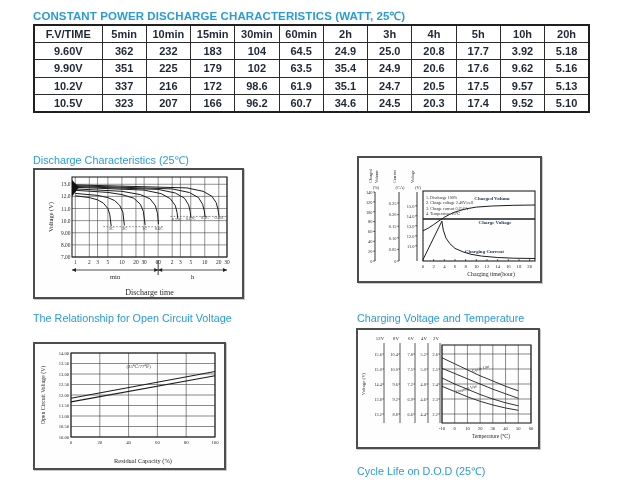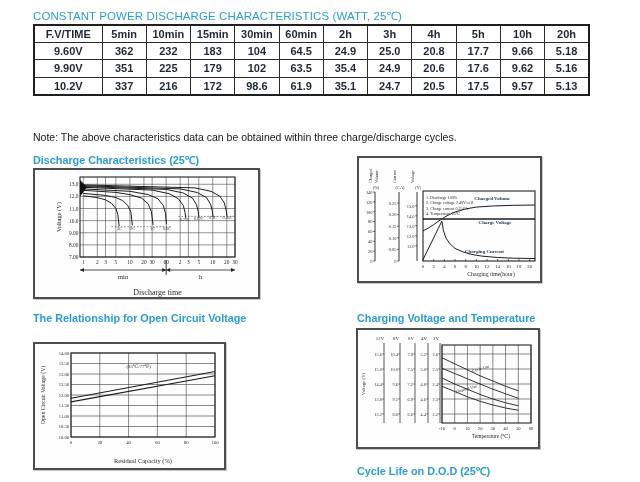--- a/index.html
+++ b/index.html
@@ -1,26 +1,26 @@
 <!DOCTYPE html>
 <html style="--accent: #2b9bd7; --tabletext: #1e2836;"><head>
 <meta charset="utf-8">
 <style>
   *{margin:0;padding:0;box-sizing:border-box}
   html,body{background:#fff}
   .page{position:relative;width:640px;height:482px;overflow:hidden;background:#fff;
         font-family:"Liberation Sans",sans-serif}
   .abs{position:absolute}
-  .page-title{left:33px;top:8px;font-size:11.5px;font-weight:normal;color:var(--accent);letter-spacing:.1px}
+  .page-title{left:33px;top:8px;font-size:11.5px;font-weight:bold;color:var(--accent);letter-spacing:.1px}
   .dtable{left:33px;top:24px;width:557px;border-collapse:collapse;table-layout:fixed;border:2px solid #1f1f1f}
   .dtable th,.dtable td{border:1.2px solid #2b2b2b;font-size:11px;font-weight:bold;color:var(--tabletext);
         text-align:center;height:17.4px;padding:0;white-space:nowrap;overflow:hidden}
   .dtable th:first-child,.dtable td:first-child{width:68px}
   .note{left:33px;top:131px;font-size:10.5px;color:#161616}
-  .h-blue{font-size:10.8px;font-weight:bold;color:var(--accent);white-space:nowrap}
+  .h-blue{font-size:10.8px;font-weight:normal;color:var(--accent);white-space:nowrap}
   .cbox{border:2px solid #4d4d4d;background:#fefefe;box-shadow:1px 1px 0 #c9c9c9;overflow:hidden}
   .cbox svg{display:block;margin:1px auto 0 auto}
 </style>
 </head>
 <body>
 
 <div class="page">
   <div class="abs page-title">CONSTANT POWER DISCHARGE CHARACTERISTICS (WATT, 25℃)</div>
 
   <table class="abs dtable">
@@ -45,21 +45,21 @@
           <td>9.60V</td>
           <td>362</td>
           <td>232</td>
           <td>183</td>
           <td>104</td>
           <td>64.5</td>
           <td>24.9</td>
           <td>25.0</td>
           <td>20.8</td>
           <td>17.7</td>
-          <td>9.66</td>
+          <td>3.92</td>
           <td>5.18</td>
         </tr>
         <tr>
           <td>9.90V</td>
           <td>351</td>
           <td>225</td>
           <td>179</td>
           <td>102</td>
           <td>63.5</td>
           <td>35.4</td>
@@ -76,27 +76,40 @@
           <td>172</td>
           <td>98.6</td>
           <td>61.9</td>
           <td>35.1</td>
           <td>24.7</td>
           <td>20.5</td>
           <td>17.5</td>
           <td>9.57</td>
           <td>5.13</td>
         </tr>
+        <tr>
+          <td>10.5V</td>
+          <td>323</td>
+          <td>207</td>
+          <td>166</td>
+          <td>96.2</td>
+          <td>60.7</td>
+          <td>34.6</td>
+          <td>24.5</td>
+          <td>20.3</td>
+          <td>17.4</td>
+          <td>9.52</td>
+          <td>5.10</td>
+        </tr>
       </tbody>
   </table>
 
-  <div class="abs note">Note: The above characteristics data can be obtained within three charge/discharge cycles.</div>
 
   <div class="abs h-blue" style="left:33px;top:152px">Discharge Characteristics (25℃)</div>
-  <div class="abs cbox" style="left:33px;top:168px;width:227px;height:131px">
+  <div class="abs cbox" style="left:33px;top:168px;width:211px;height:131px">
       <svg xmlns="http://www.w3.org/2000/svg" width="189" height="127" viewBox="0 0 189 127">
         <line x1="31.28940112760298" y1="6" x2="31.28940112760298" y2="86" stroke="#3a3a3a" stroke-width="0.55"></line>
         <text x="31.28940112760298" y="93" font-size="5.4" text-anchor="middle" fill="#2a2a2a" font-family="Liberation Serif,DejaVu Serif,serif">1</text>
         <line x1="45.318776809405804" y1="6" x2="45.318776809405804" y2="86" stroke="#3a3a3a" stroke-width="0.55"></line>
         <text x="45.318776809405804" y="93" font-size="5.4" text-anchor="middle" fill="#2a2a2a" font-family="Liberation Serif,DejaVu Serif,serif">2</text>
         <line x1="53.52543549178976" y1="6" x2="53.52543549178976" y2="86" stroke="#3a3a3a" stroke-width="0.55"></line>
         <text x="53.52543549178976" y="93" font-size="5.4" text-anchor="middle" fill="#2a2a2a" font-family="Liberation Serif,DejaVu Serif,serif">3</text>
         <line x1="63.86460267691049" y1="6" x2="63.86460267691049" y2="86" stroke="#3a3a3a" stroke-width="0.55"></line>
         <text x="63.86460267691049" y="93" font-size="5.4" text-anchor="middle" fill="#2a2a2a" font-family="Liberation Serif,DejaVu Serif,serif">5</text>
         <line x1="77.89397835871331" y1="6" x2="77.89397835871331" y2="86" stroke="#3a3a3a" stroke-width="0.55"></line>

